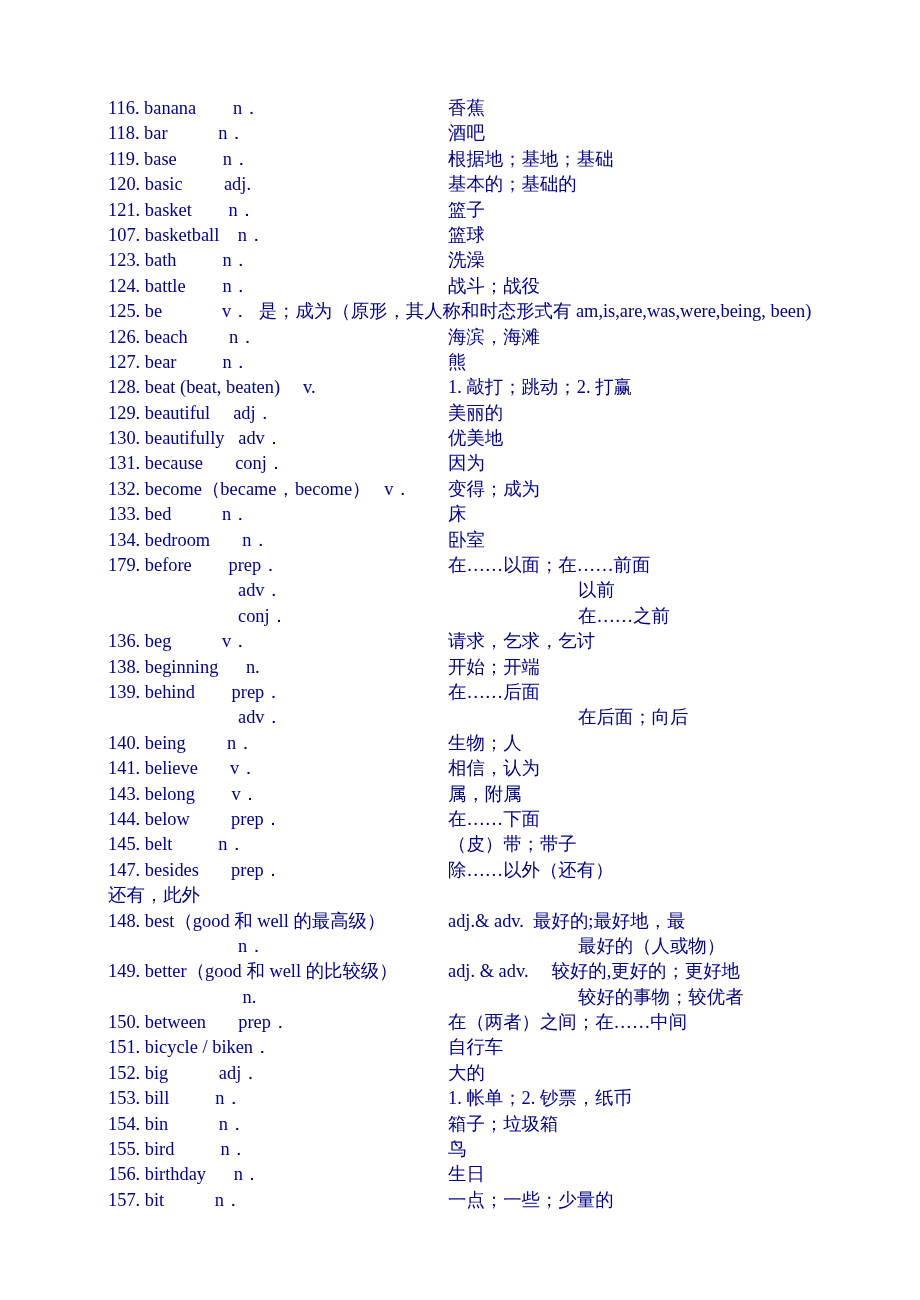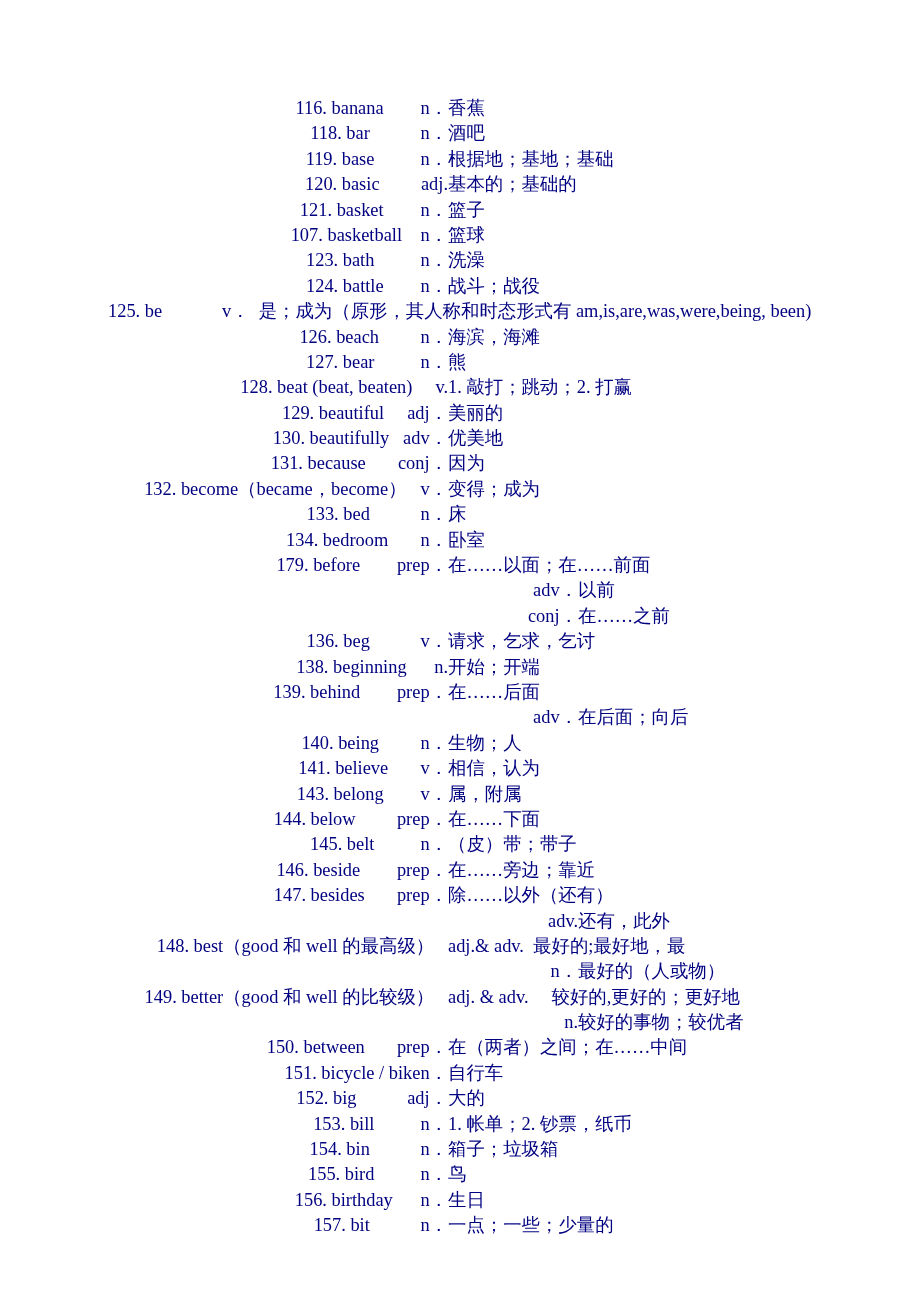--- a/index.html
+++ b/index.html
@@ -13,21 +13,21 @@
   }
   .page {
     width: 920px;
     padding: 96px 60px 60px 108px;
     box-sizing: border-box;
   }
   .row {
     display: flex;
     white-space: pre;
   }
-  .c1 { flex: 0 0 340px; text-align: right; }
+  .c1 { flex: 0 0 340px; }
   .c2 { flex: 1; }
   .indent { padding-left: 130px; }
 </style>
 </head>
 <body>
 
 <div class="page" id="page">
     <div class="row"><span class="c1">116. banana        n．</span><span class="c2">香蕉</span></div>
     <div class="row"><span class="c1">118. bar           n．</span><span class="c2">酒吧</span></div>
     <div class="row"><span class="c1">119. base          n．</span><span class="c2">根据地；基地；基础</span></div>
@@ -51,23 +51,22 @@
     <div class="row"><span class="c1 indent">conj．</span><span class="c2">在……之前</span></div>
     <div class="row"><span class="c1">136. beg           v．</span><span class="c2">请求，乞求，乞讨</span></div>
     <div class="row"><span class="c1">138. beginning      n.</span><span class="c2">开始；开端</span></div>
     <div class="row"><span class="c1">139. behind        prep．</span><span class="c2">在……后面</span></div>
     <div class="row"><span class="c1 indent">adv．</span><span class="c2">在后面；向后</span></div>
     <div class="row"><span class="c1">140. being         n．</span><span class="c2">生物；人</span></div>
     <div class="row"><span class="c1">141. believe       v．</span><span class="c2">相信，认为</span></div>
     <div class="row"><span class="c1">143. belong        v．</span><span class="c2">属，附属</span></div>
     <div class="row"><span class="c1">144. below         prep．</span><span class="c2">在……下面</span></div>
     <div class="row"><span class="c1">145. belt          n．</span><span class="c2">（皮）带；带子</span></div>
-    <div class="row"><span class="c1">146. beside        prep．</span><span class="c2">在……旁边；靠近</span></div>
     <div class="row"><span class="c1">147. besides       prep．</span><span class="c2">除……以外（还有）</span></div>
-    <div class="row"><span class="c1 indent">adv.</span><span class="c2">还有，此外</span></div>
+    <div class="row"><span class="c2">还有，此外</span></div>
     <div class="row"><span class="c1">148. best（good 和 well 的最高级）   </span><span class="c2">adj.&amp; adv.  最好的;最好地，最</span></div>
     <div class="row"><span class="c1 indent">n．</span><span class="c2">最好的（人或物）</span></div>
     <div class="row"><span class="c1">149. better（good 和 well 的比较级）   </span><span class="c2">adj. &amp; adv.     较好的,更好的；更好地</span></div>
     <div class="row"><span class="c1 indent"> n.</span><span class="c2">较好的事物；较优者</span></div>
     <div class="row"><span class="c1">150. between       prep．</span><span class="c2">在（两者）之间；在……中间</span></div>
     <div class="row"><span class="c1">151. bicycle / biken．</span><span class="c2">自行车</span></div>
     <div class="row"><span class="c1">152. big           adj．</span><span class="c2">大的</span></div>
     <div class="row"><span class="c1">153. bill          n．</span><span class="c2">1. 帐单；2. 钞票，纸币</span></div>
     <div class="row"><span class="c1">154. bin           n．</span><span class="c2">箱子；垃圾箱</span></div>
     <div class="row"><span class="c1">155. bird          n．</span><span class="c2">鸟</span></div>

